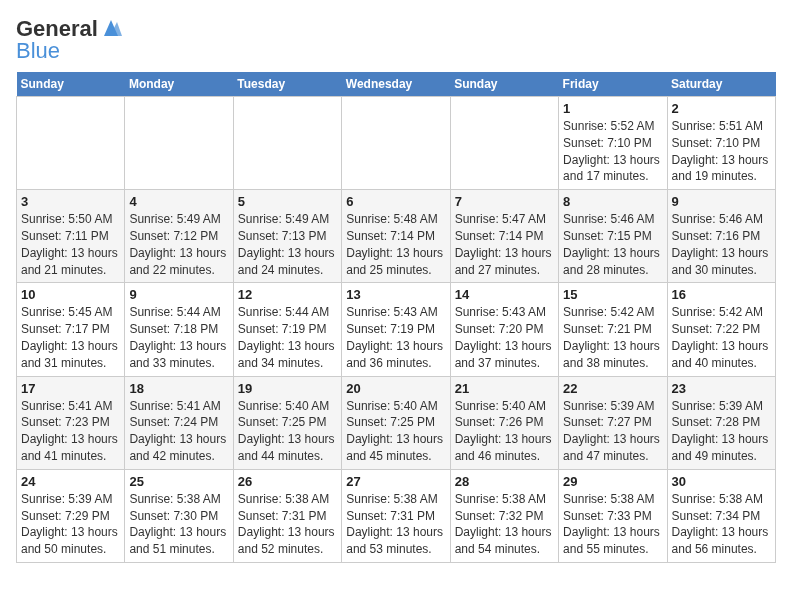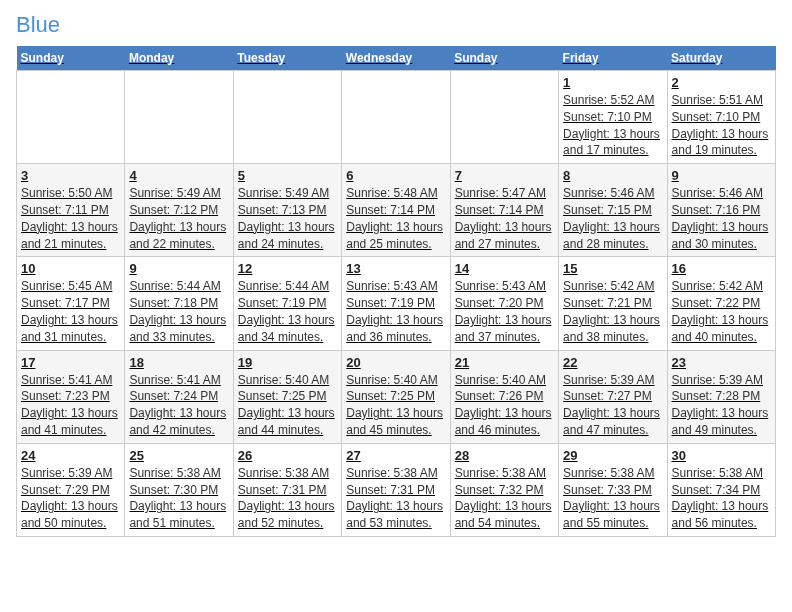--- a/index.html
+++ b/index.html
@@ -35,21 +35,20 @@
       line-height: 1.1;
     }
     .location {
       font-size: 14px;
       color: #555;
     }
     .calendar {
       width: 100%;
       border-collapse: collapse;
       font-size: 10px;
-      text-decoration: underline;
     }
     .calendar th {
       background-color: #4a7fc1;
       color: white;
       padding: 5px 4px;
       text-align: left;
       font-size: 12px;
       font-weight: bold;
     }
     .calendar td {
@@ -79,20 +78,27 @@
     }
     .row-alt td {
       background: #f0f4f8;
     }
   </style>
 </head>
 <body>
 
 <div class="header-area">
   <div class="logo">
+    <div class="logo-row">
+      <span style="font-size:22px;font-weight:bold;color:#333;">General</span>
+      <svg width="22" height="20" viewBox="0 0 22 20" style="margin-left:2px;margin-top:-2px;">
+        <polygon points="4,18 11,2 18,18" fill="#4a90d9" stroke="none"></polygon>
+        <polygon points="10,18 17,4 22,18" fill="#4a90d9" stroke="none" opacity="0.7"></polygon>
+      </svg>
+    </div>
     <span style="font-size:22px;font-weight:normal;color:#4a90d9;margin-top:-4px;">Blue</span>
   </div>
   <div class="title-area">
     <div class="month-title"></div>
     <div class="location"></div>
   </div>
 </div>
 
 <table class="calendar">
   <thead>

